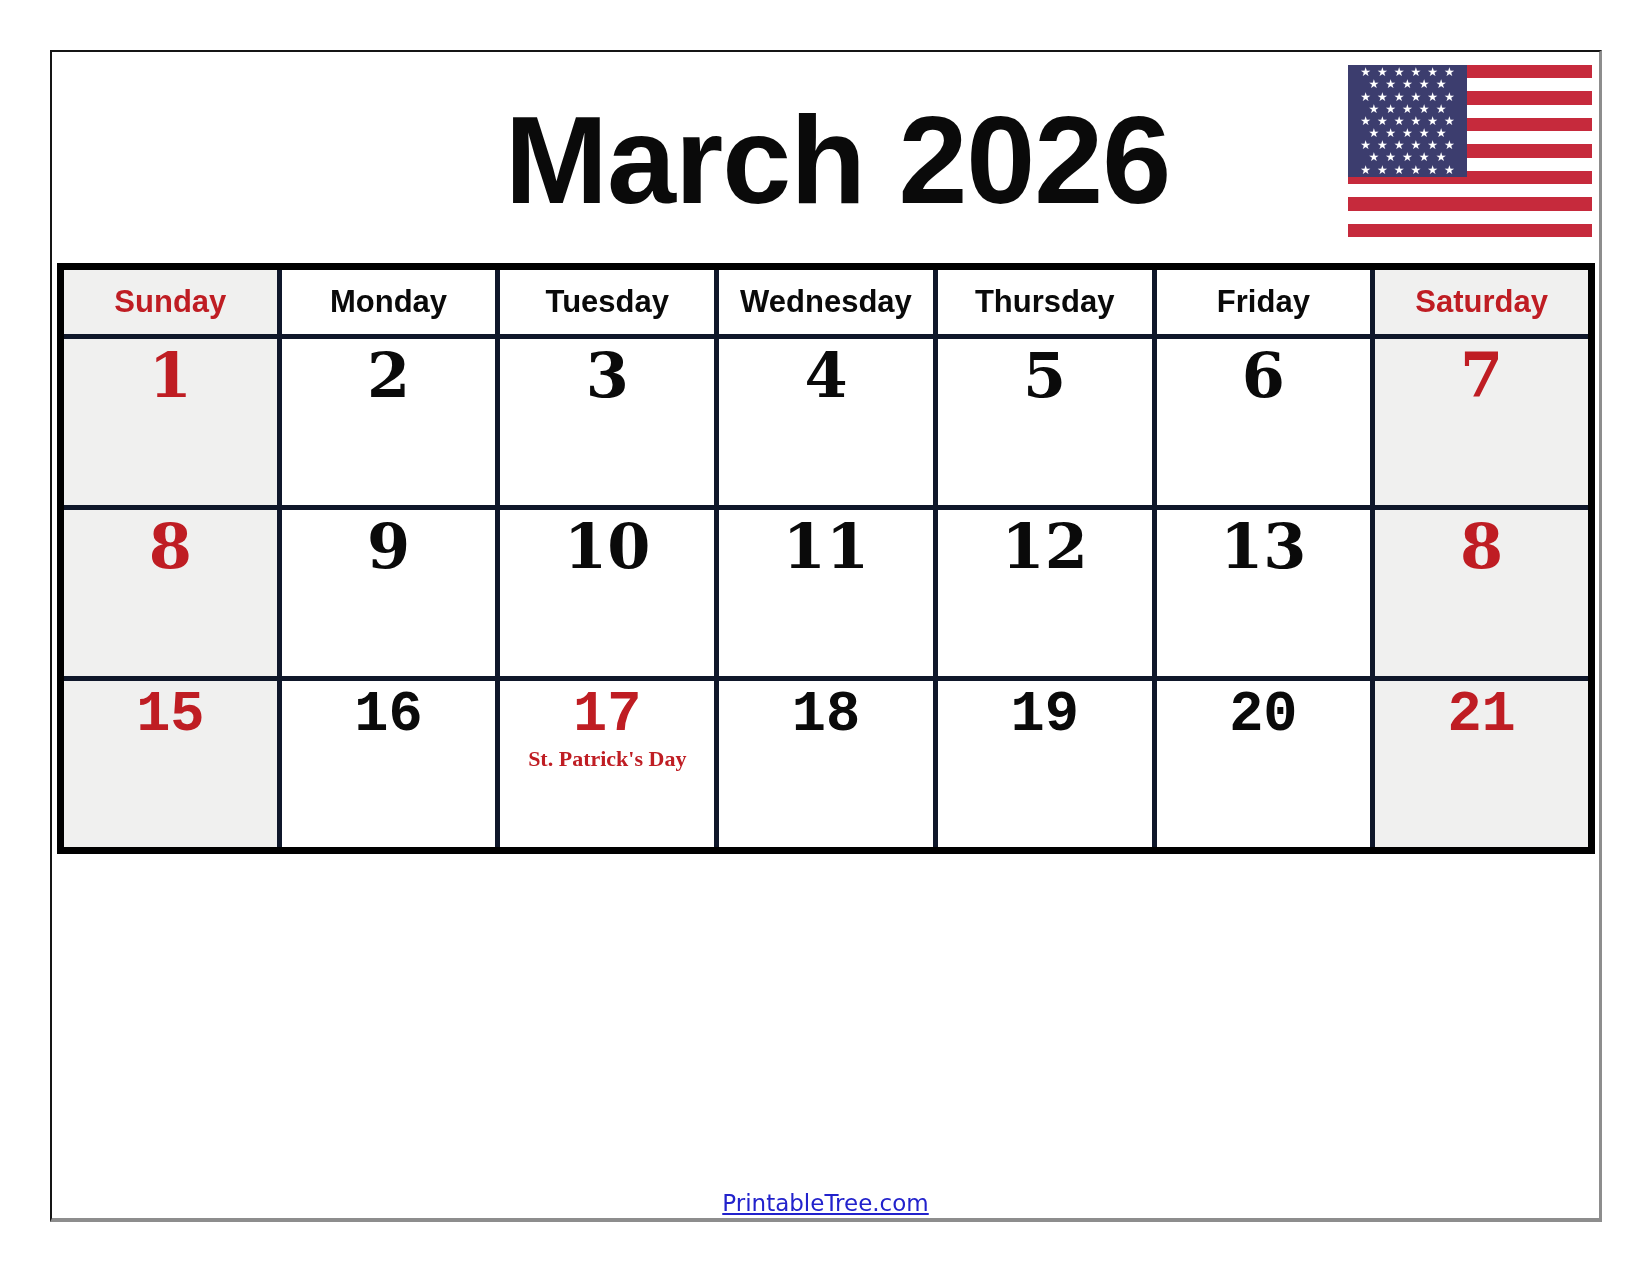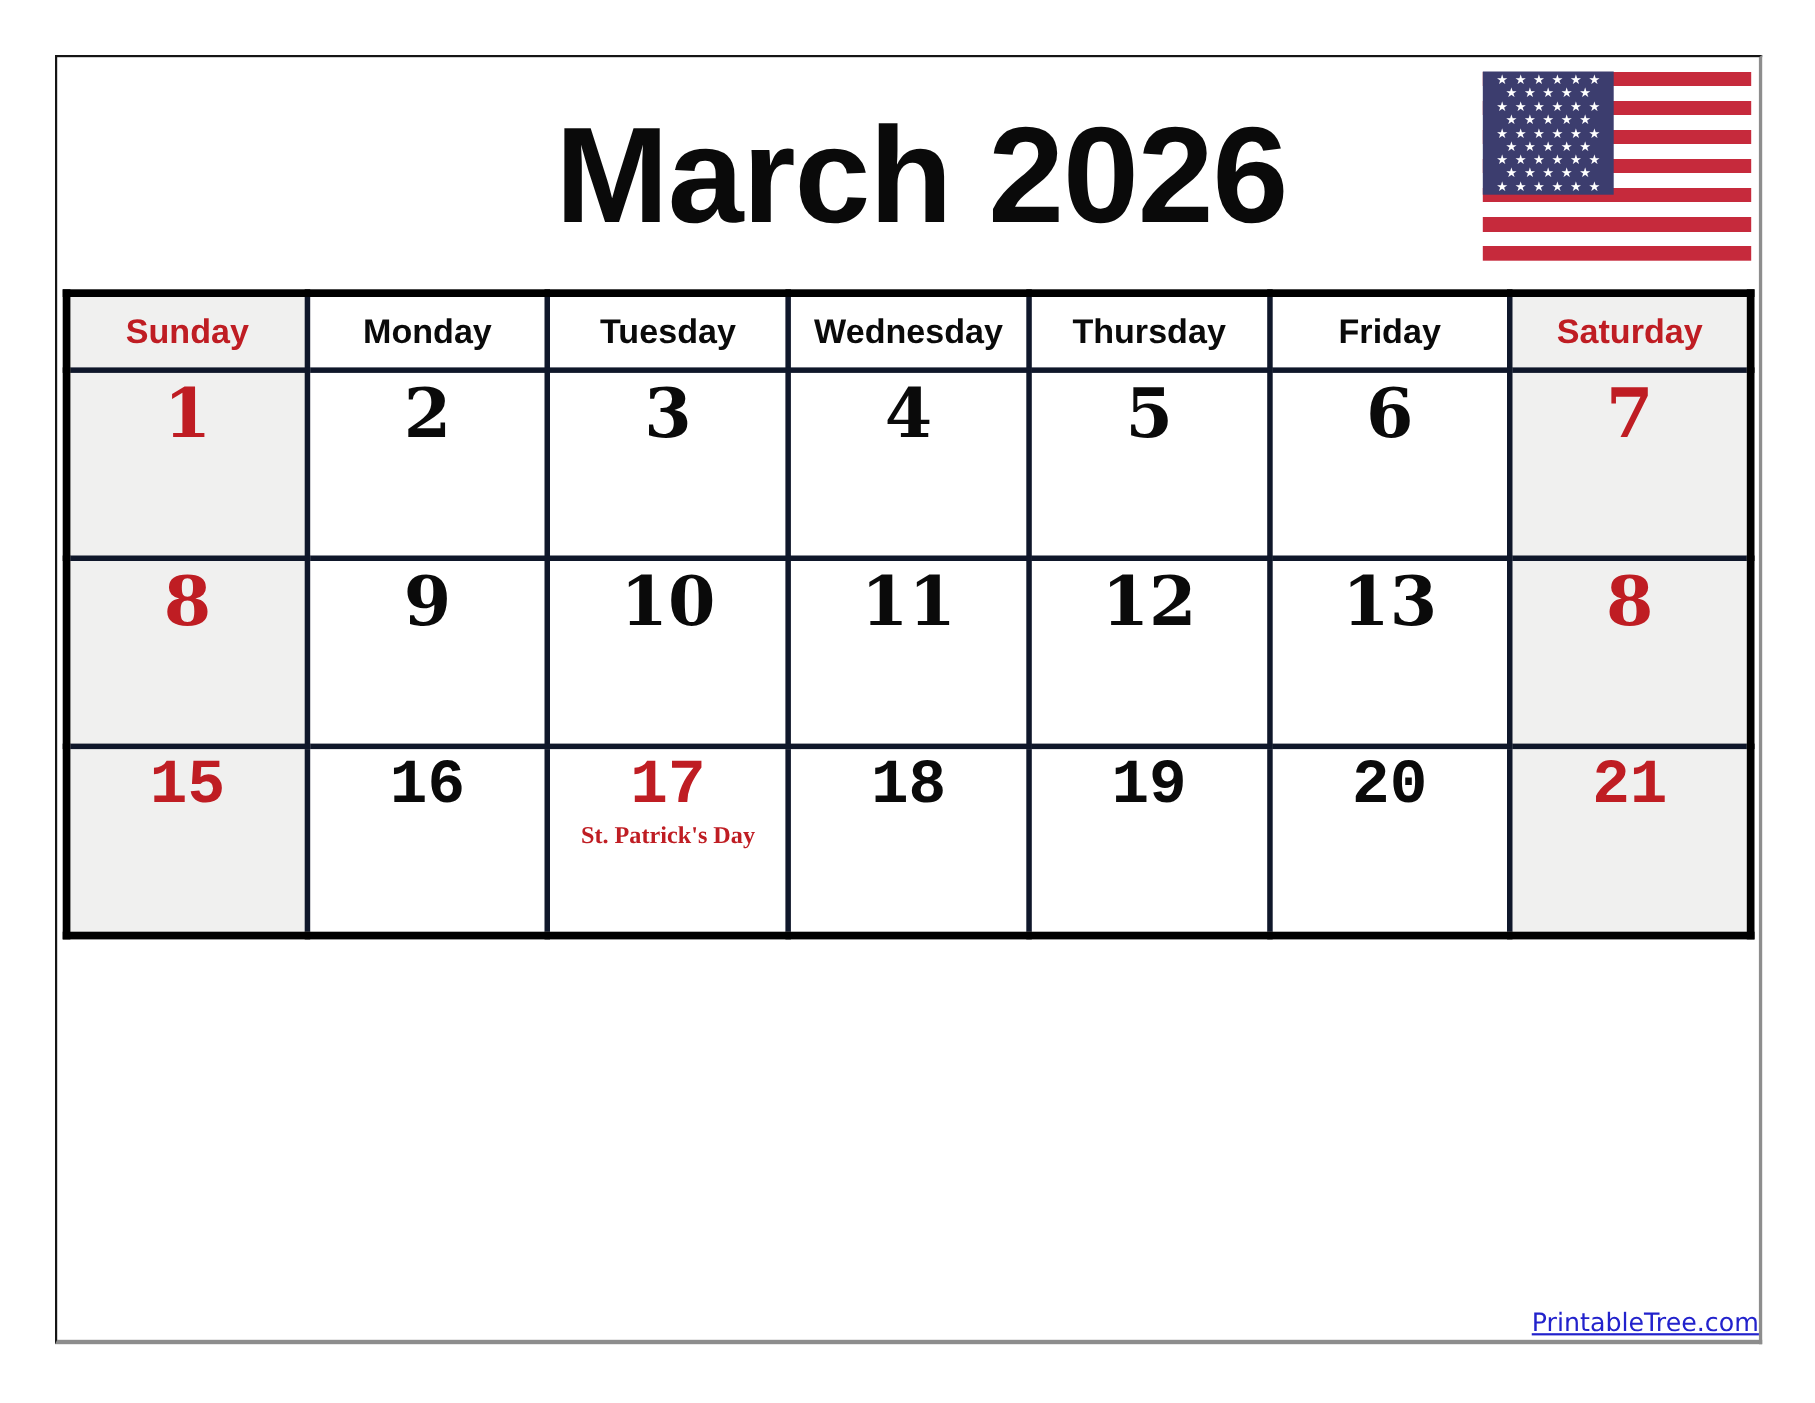--- a/index.html
+++ b/index.html
@@ -54,21 +54,21 @@
   }
   tr.sans-row .date-num{
     font-family:Liberation Mono, monospace;font-size:57px;line-height:1.05;
   }
   .date-num.red-text{color:var(--red);}
   .date-note{
     font-family:Liberation Serif, serif;font-weight:bold;font-size:22px;
     color:var(--red);line-height:1.1;margin-top:1px;
   }
   
-  .footer{position:absolute;left:0;bottom:2px;width:100%;text-align:right;margin-top:44px;}
+  .footer{position:absolute;left:0;bottom:2px;width:100%;text-align:center;margin-top:44px;}
   .site-link{
     font-family:"DejaVu Sans",sans-serif;font-size:23px;
     color:var(--link-blue);text-decoration:underline;cursor:pointer;
   }
 </style>
 </head>
 <body style="--red: #bf1d23; --weekend-bg: #f0f0ef; --link-blue: #2222cc; --flag-red: #c62a3c; --flag-blue: #3c3d6e;">
 
 <div class="page">
 

